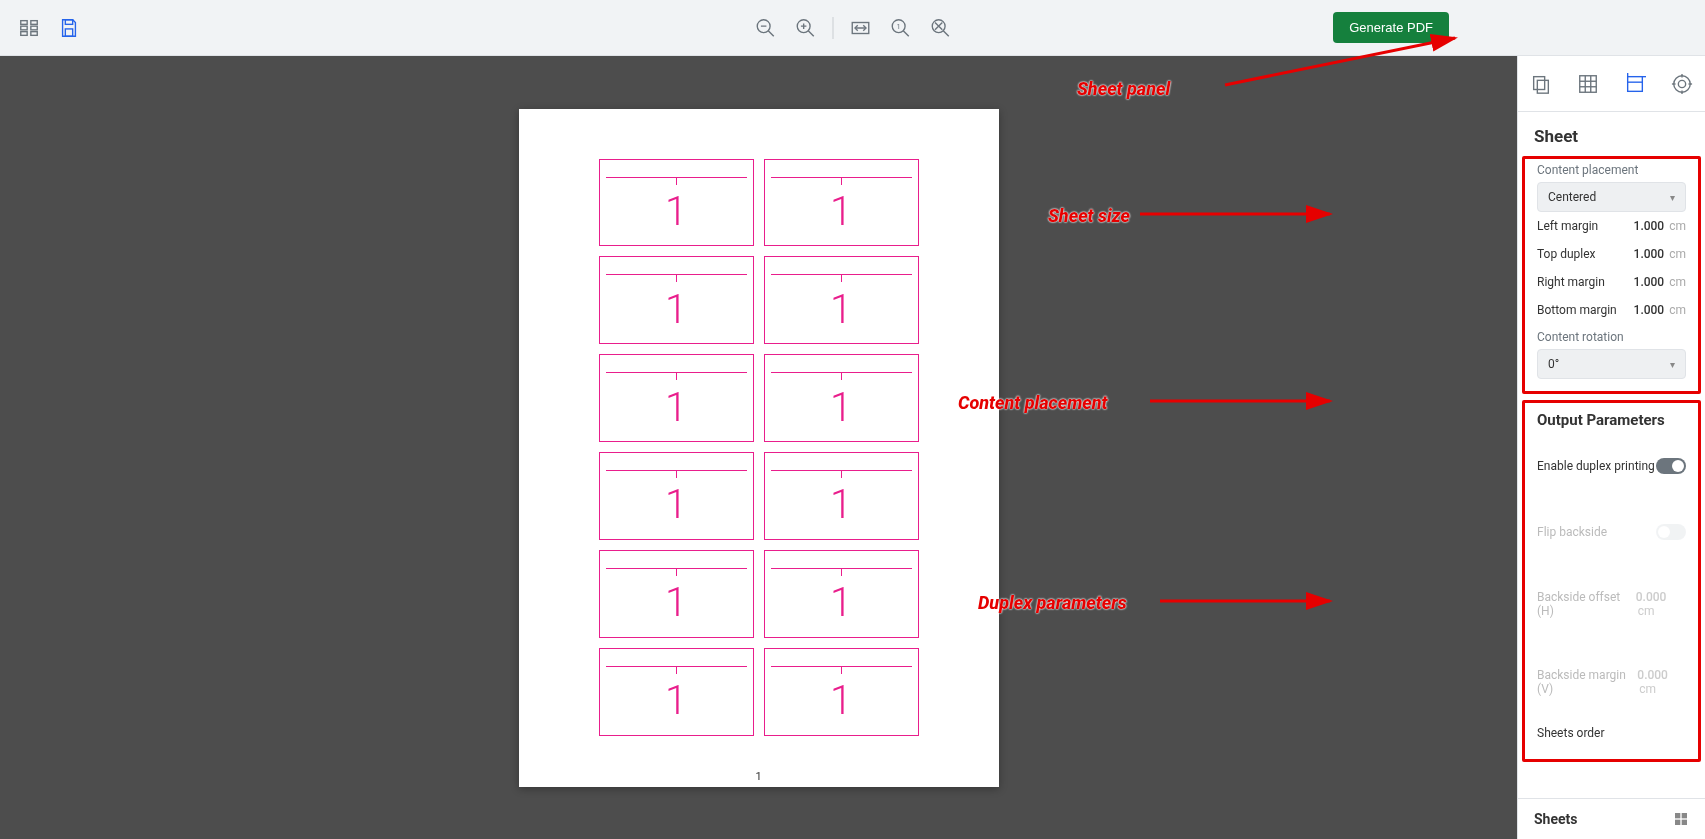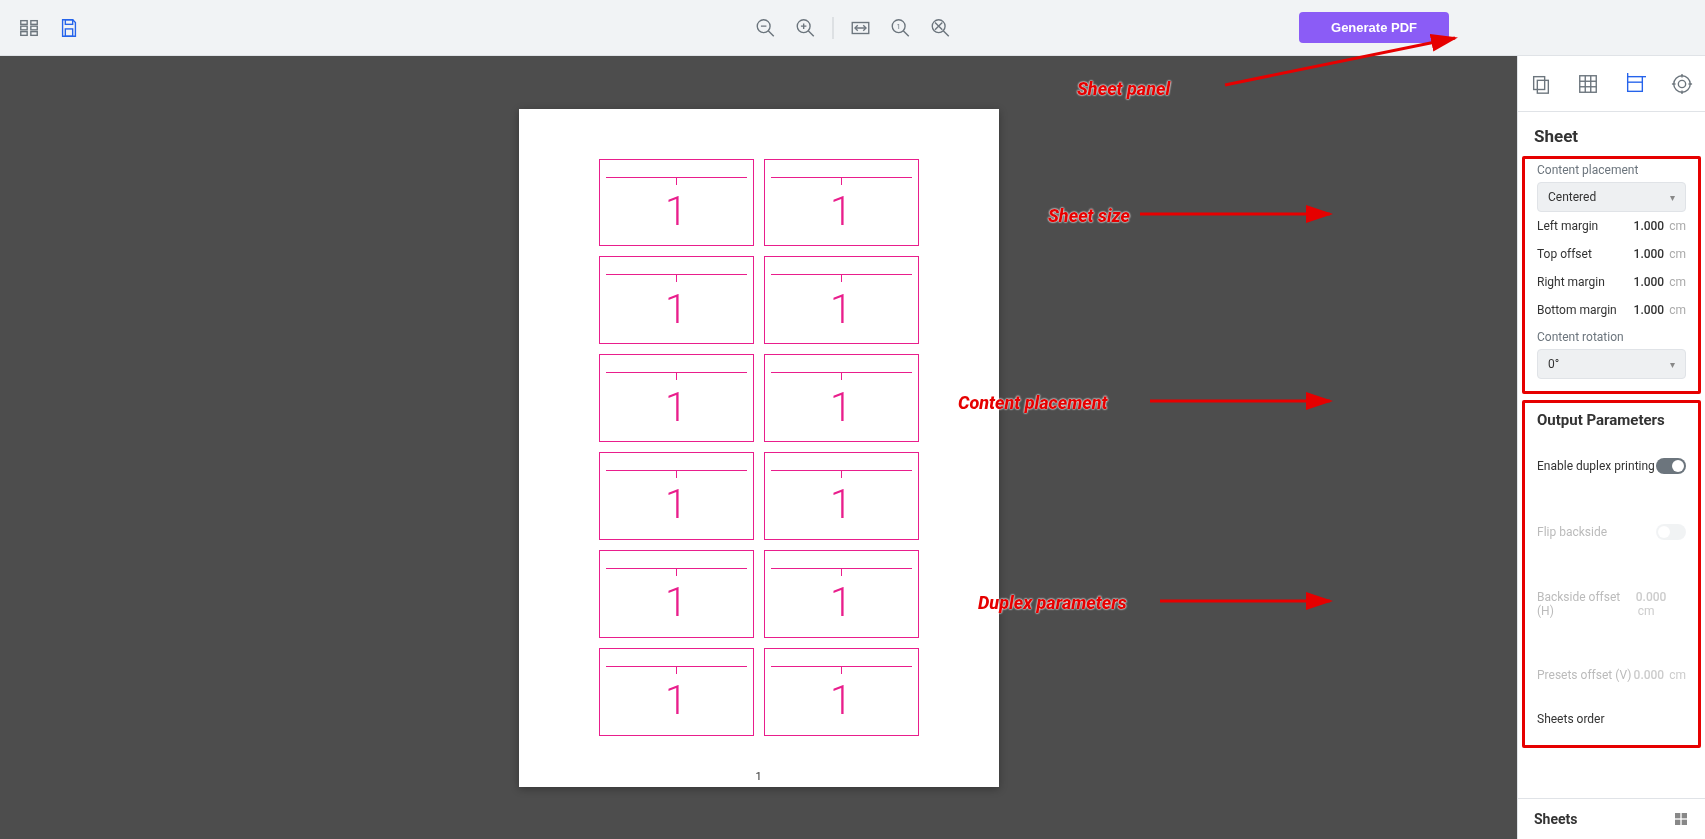--- a/index.html
+++ b/index.html
@@ -6,21 +6,21 @@
 body { font-family: -apple-system, BlinkMacSystemFont, "Segoe UI", Roboto, sans-serif; font-size: 13px; color: #333; background: #fff; overflow: hidden; }
 .app { display: flex; flex-direction: column; width: 1705px; height: 839px; }
 .toolbar { height: 56px; background: #f1f3f5; border-bottom: 1px solid #e0e3e7; display: flex; align-items: center; padding: 0 16px; position: relative; }
 .toolbar-left { display: flex; gap: 14px; }
 .toolbar-center { position: absolute; left: 50%; transform: translateX(-50%); display: flex; align-items: center; gap: 14px; }
 .toolbar-right { margin-left: auto; display: flex; align-items: center; gap: 14px; }
 .icon-btn { width: 26px; height: 26px; display: flex; align-items: center; justify-content: center; cursor: pointer; color: #6c757d; }
 .icon-btn.active { color: #2563eb; }
 .icon-btn svg { width: 22px; height: 22px; stroke: currentColor; fill: none; stroke-width: 1.5; }
 .tb-sep { width: 1px; height: 22px; background: #c9cdd2; }
-.generate-btn { background: #8b5cf6; color: #fff; border: none; border-radius: 4px; padding: 8px 32px; font-size: 13px; font-weight: 700; cursor: pointer; }
+.generate-btn { background: #15803d; color: #fff; border: none; border-radius: 4px; padding: 8px 16px; font-size: 13px; font-weight: 400; cursor: pointer; }
 .body { flex: 1; display: flex; min-height: 0; }
 .canvas-wrap { flex: 1; background: #4d4d4d; display: flex; align-items: center; justify-content: center; position: relative; }
 .sheet { width: 480px; height: 678px; background: #fff; box-shadow: 0 2px 8px rgba(0,0,0,0.3); display: flex; flex-direction: column; }
 .sheet-content { flex: 1; display: grid; grid-template-columns: 1fr 1fr; grid-template-rows: repeat(6, 1fr); gap: 10px; padding: 50px 80px 30px; }
 .card { border: 1px solid #e91e8c; background: #fff; display: flex; flex-direction: column; }
 .card-top { height: 14px; border-bottom: 1px solid #e91e8c; margin: 4px 6px 0; position: relative; }
 .card-top::after { content: ""; position: absolute; left: 50%; top: 100%; width: 1px; height: 8px; background: #e91e8c; }
 .card-num { flex: 1; display: flex; align-items: center; justify-content: center; font-size: 40px; font-weight: 300; color: #e91e8c; }
 .sheet-footer { text-align: center; font-size: 11px; padding: 4px 0; color: #333; }
 .side { width: 188px; background: #fff; border-left: 1px solid #e0e3e7; display: flex; flex-direction: column; overflow-y: auto; }
@@ -264,21 +264,21 @@
       <div class="section-red">
         <span class="field-label" style="margin-top:-4px">Content placement</span>
         <div class="select">
             <span>Centered</span>
           </div>
         <div class="row">
           <span>Left margin</span>
           <span><span class="val">1.000</span> <span class="unit">cm</span></span>
         </div>
         <div class="row">
-          <span>Top offset</span>
+          <span>Top duplex</span>
           <span><span class="val">1.000</span> <span class="unit">cm</span></span>
         </div>
         <div class="row">
           <span>Right margin</span>
           <span><span class="val">1.000</span> <span class="unit">cm</span></span>
         </div>
         <div class="row">
           <span>Bottom margin</span>
           <span><span class="val">1.000</span> <span class="unit">cm</span></span>
         </div>
@@ -296,21 +296,21 @@
         </div>
         <div class="row disabled">
           <span>Flip backside</span>
           <div class="toggle off disabled"></div>
         </div>
         <div class="row disabled">
           <span>Backside offset (H)</span>
           <span><span class="val">0.000</span> <span class="unit">cm</span></span>
         </div>
         <div class="row disabled">
-          <span>Presets offset (V)</span>
+          <span>Backside margin (V)</span>
           <span><span class="val">0.000</span> <span class="unit">cm</span></span>
         </div>
         <div class="row" style="margin-top:16px">
           <span>Sheets order</span>
         </div>
       </div>
 
       <div class="presets-row">
         <span>Sheets</span>
         <svg viewBox="0 0 24 24">

